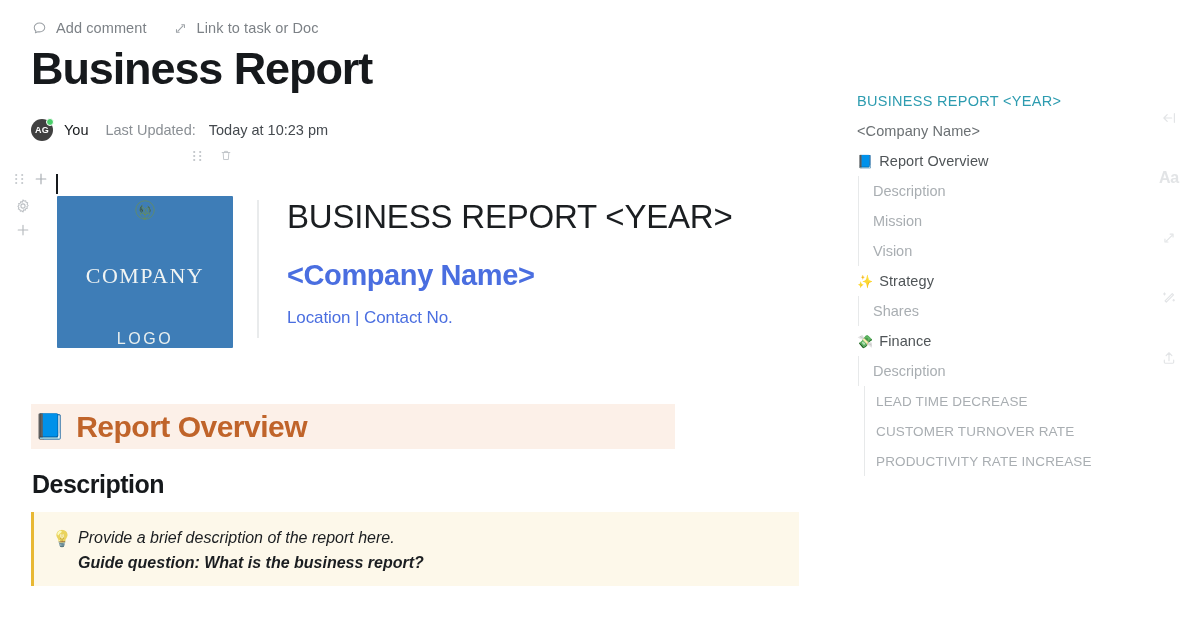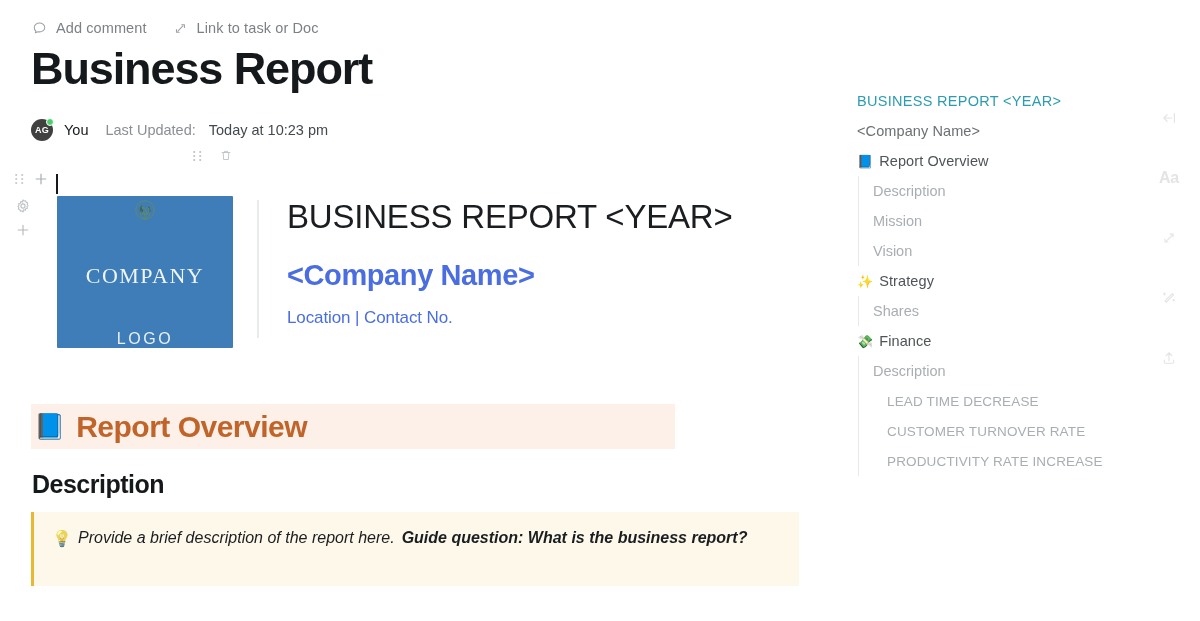--- a/index.html
+++ b/index.html
@@ -122,42 +122,42 @@
   }
 
   
   .callout {
     position: absolute; left: 31px; top: 512px;
     width: 768px; height: 74px;
     background: #fdf8ea; border-left: 3px solid #e8b834;
     display: flex; align-items: flex-start; padding: 17px 0 0 18px;
   }
   .callout-bulb { font-size: 16px; line-height: 1; margin-top: 2px; width: 22px; filter: grayscale(.45); }
-  .callout-lines { display: flex; flex-direction: row; gap: 7px; margin-left: 4px; }
+  .callout-lines { display: flex; flex-direction: column; gap: 7px; margin-left: 4px; }
   .callout-l1 { font-size: 16px; font-style: italic; color: #1b1e21; }
   .callout-l2 { font-size: 16px; font-style: italic; font-weight: 700; color: #1b1e21; }
 
   
   .toc { position: absolute; left: 857px; top: 86px; width: 275px; }
   .toc-item {
     display: flex; align-items: center; gap: 6px;
     height: 30px; cursor: pointer; white-space: nowrap;
   }
   .toc-emoji { font-size: 13px; line-height:1; }
   .toc-l0 { font-size: 14.5px; color: #6b7073; letter-spacing: .1px; }
   .toc-l0.active { color: #2d9cb0; letter-spacing: .3px; }
   .toc-l0.strong { color: #4f5457; }
   .toc-l1 {
     font-size: 14.5px; color: #a9aeb2; padding-left: 14px;
     border-left: 1.5px solid #e7e9ea; margin-left: 1px;
     height: 30px; display:flex; align-items:center; cursor:pointer; white-space:nowrap;
   }
   .toc-l2 {
-    font-size: 13.5px; color: #a9aeb2; padding-left: 28px;
-    border-left: 1.5px solid #e7e9ea; margin-left: 1px;
+    font-size: 13.5px; color: #a9aeb2; padding-left: 11px;
+    border-left: 1.5px solid #e7e9ea; margin-left: 7px;
     height: 30px; display:flex; align-items:center; cursor:pointer;
     letter-spacing: .15px; white-space:nowrap;
   }
 
   
   .railbar {
     position: absolute; right: 18px; top: 105px;
     display: flex; flex-direction: column; align-items: flex-start; gap: 34px;
   }
   .rail-btn {

